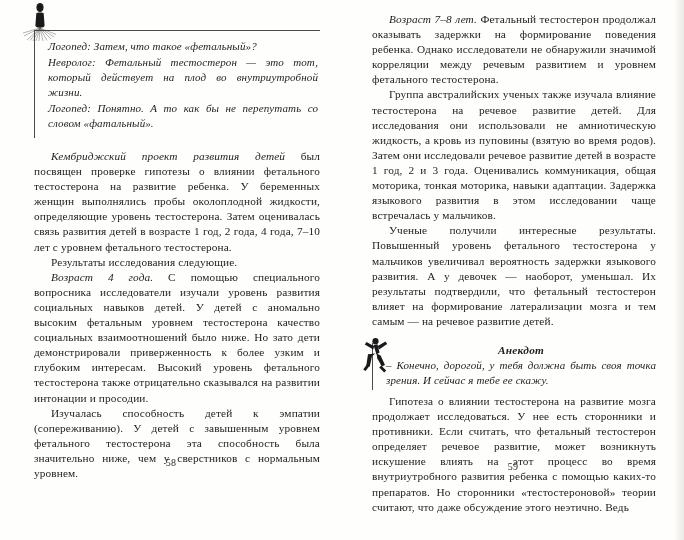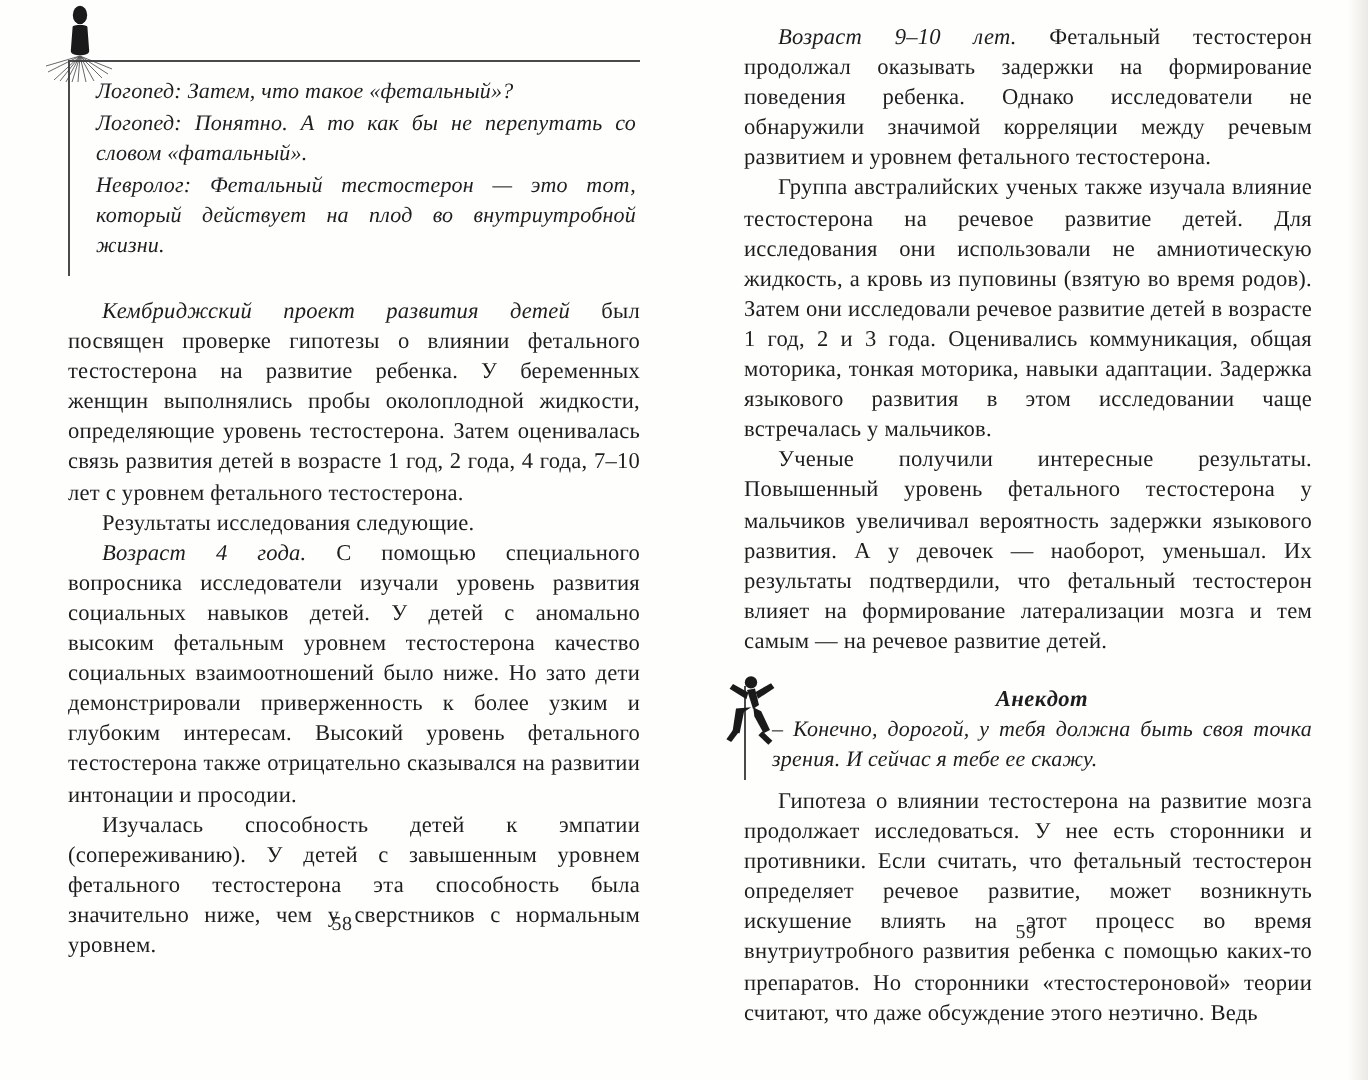--- a/index.html
+++ b/index.html
@@ -174,45 +174,45 @@
             <path d="M17 27 L33 33.5"></path>
               <path d="M17 27 L1 35"></path>
               <path d="M17 27 L0 32"></path>
           </g>
         </svg>
 
         <p class="line">
           <span class="speaker">Логопед:</span><span> Затем, что такое «фетальный»?</span>
         </p>
         <p class="line">
-          <span class="speaker">Логопед:</span><span> Понятно. А то как бы не перепутать со словом «фатальный».</span>
+          <span class="speaker">Невролог:</span><span> Фетальный тестостерон — это тот, который действует на плод во внутриутробной жизни.</span>
         </p>
         <p class="line">
-          <span class="speaker">Невролог:</span><span> Фетальный тестостерон — это тот, который действует на плод во внутриутробной жизни.</span>
+          <span class="speaker">Логопед:</span><span> Понятно. А то как бы не перепутать со словом «фатальный».</span>
         </p>
       </div>
 
       <p><span class="it">Кембриджский проект развития детей</span><span> был посвящен проверке гипотезы о влиянии фетального тестостерона на развитие ребенка. У беременных женщин выполнялись пробы околоплодной жидкости, определяющие уровень тестостерона. Затем оценивалась связь развития детей в возрасте 1 год, 2 года, 4 года, 7–10 лет с уровнем фетального тестостерона.</span></p>
 
       <p><span class="it"></span><span>Результаты исследования следующие.</span></p>
 
 
 
       <p><span class="it">Возраст 4 года.</span><span> С помощью специального вопросника исследователи изучали уровень развития социальных навыков детей. У детей с аномально высоким фетальным уровнем тестостерона качество социальных взаимоотношений было ниже. Но зато дети демонстрировали приверженность к более узким и глубоким интересам. Высокий уровень фетального тестостерона также отрицательно сказывался на развитии интонации и просодии.</span></p>
 
       <p><span class="it"></span><span>Изучалась способность детей к эмпатии (сопереживанию). У детей с завышенным уровнем фетального тестостерона эта способность была значительно ниже, чем у сверстников с нормальным уровнем.</span></p>
 
     </div>
     <div class="folio">58</div>
   </div>
 
   <div class="page page-right">
     <div class="column">
 
-      <p><span class="it">Возраст 9–10 лет.</span><span> Фетальный тестостерон продолжал оказывать задержки на формирование поведения ребенка. Однако исследователи не обнаружили значимой корреляции между речевым развитием и уровнем фетального тестостерона.</span></p>
+      <p><span class="it">Возраст 7–8 лет.</span><span> Фетальный тестостерон продолжал оказывать задержки на формирование поведения ребенка. Однако исследователи не обнаружили значимой корреляции между речевым развитием и уровнем фетального тестостерона.</span></p>
 
       <p><span class="it"></span><span>Группа австралийских ученых также изучала влияние тестостерона на речевое развитие детей. Для исследования они использовали не амниотическую жидкость, а кровь из пуповины (взятую во время родов). Затем они исследовали речевое развитие детей в возрасте 1 год, 2 и 3 года. Оценивались коммуникация, общая моторика, тонкая моторика, навыки адаптации. Задержка языкового развития в этом исследовании чаще встречалась у мальчиков.</span></p>
 
       <p><span class="it"></span><span>Ученые получили интересные результаты. Повышенный уровень фетального тестостерона у мальчиков увеличивал вероятность задержки языкового развития. А у девочек — наоборот, уменьшал. Их результаты подтвердили, что фетальный тестостерон влияет на формирование латерализации мозга и тем самым — на речевое развитие детей.</span></p>
 
       <div class="anecdote">
         <svg class="figure-icon-run" viewBox="0 0 28 36" aria-hidden="true">
           <circle cx="15.5" cy="4.2" r="3.1" fill="#1a1a1a"></circle>
           <path d="M13.5 8 L17.5 7.2 L19.5 15.5 L16.5 17.5 Z" fill="#1a1a1a"></path>
           <path d="M14.2 9.2 L6.5 5.0 L4.8 7.4 L13.2 12.6 Z" fill="#1a1a1a"></path>

